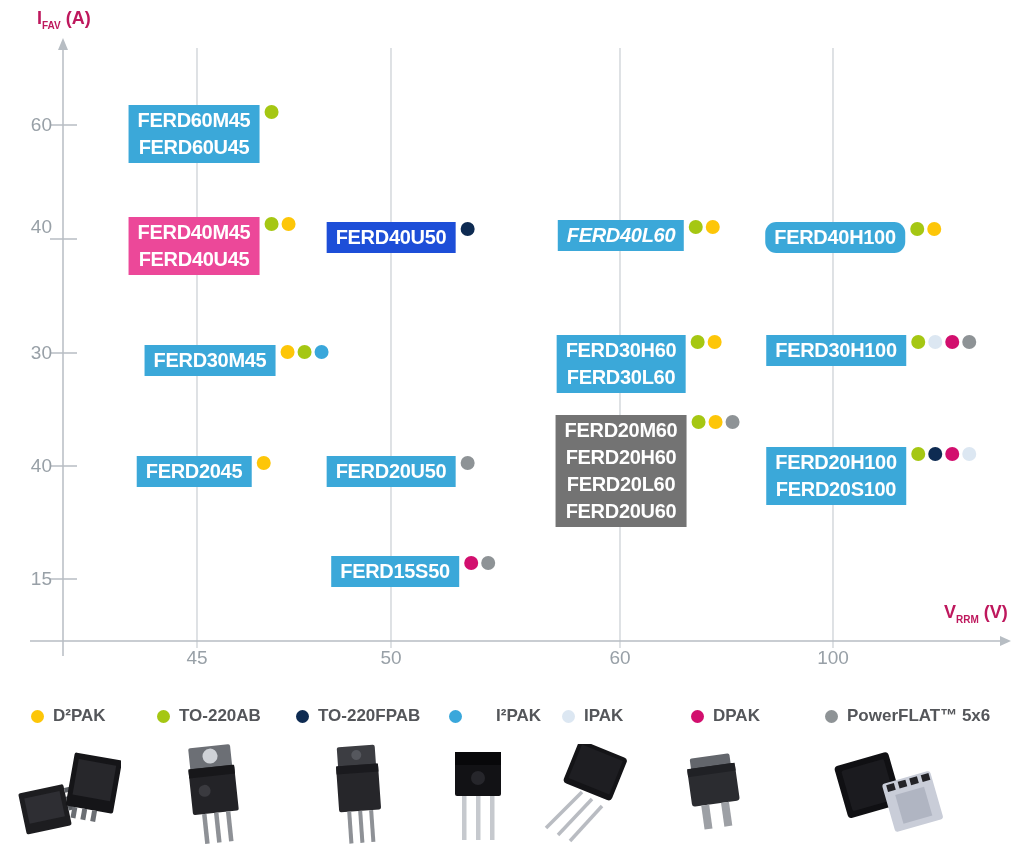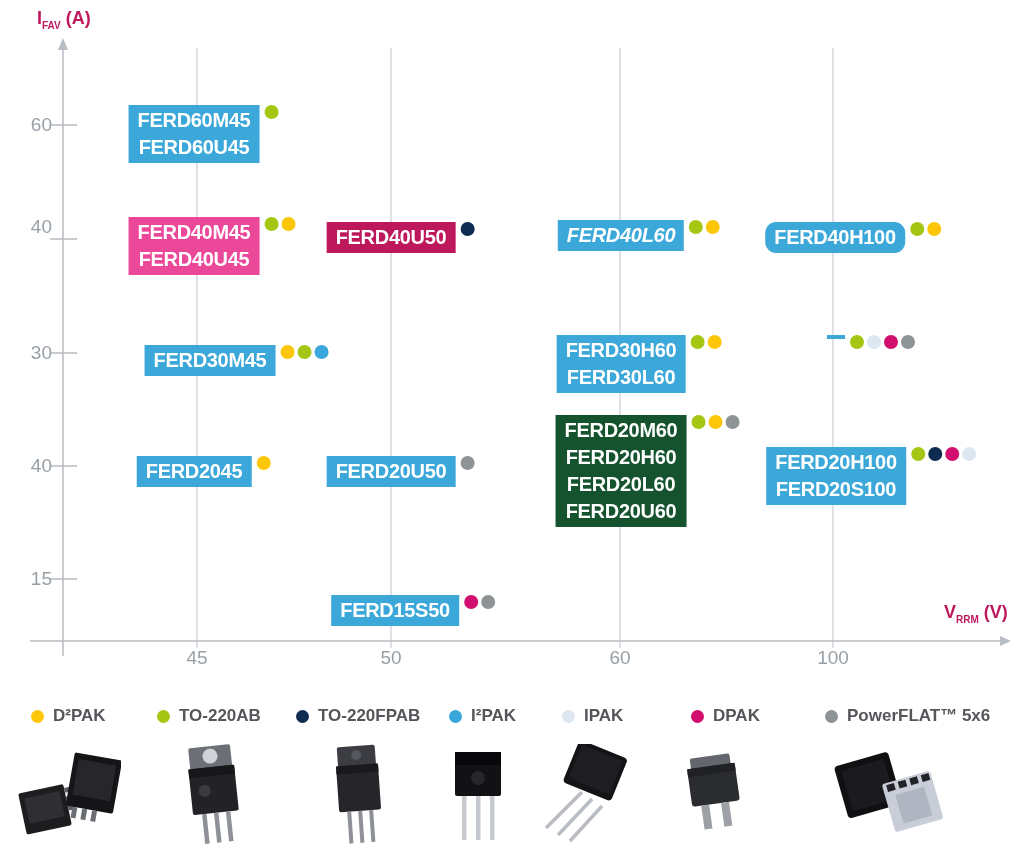--- a/index.html
+++ b/index.html
@@ -81,21 +81,21 @@
         <div class="pbox" style="background: #ec4899;">
           <div class="pline">FERD40M45</div>
           <div class="pline">FERD40U45</div>
         </div>
         <div class="dots">
           <span class="dot" style="background: rgb(165, 199, 19);"></span>
           <span class="dot" style="background: rgb(253, 198, 8);"></span>
         </div>
       </div>
       <div class="product" style="left: 391px; top: 222px;">
-        <div class="pbox" style="background: #be185d;">
+        <div class="pbox" style="background: #1d4ed8;">
           <div class="pline">FERD40U50</div>
         </div>
         <div class="dots">
           <span class="dot" style="background: rgb(14, 43, 82);"></span>
         </div>
       </div>
       <div class="product" style="left: 621px; top: 220px; font-style: italic;">
         <div class="pbox" style="background: rgb(59, 168, 217);">
           <div class="pline">FERD40L60</div>
         </div>
@@ -128,30 +128,31 @@
           <div class="pline">FERD30H60</div>
           <div class="pline">FERD30L60</div>
         </div>
         <div class="dots">
           <span class="dot" style="background: rgb(165, 199, 19);"></span>
           <span class="dot" style="background: rgb(253, 198, 8);"></span>
         </div>
       </div>
       <div class="product" style="left: 836px; top: 335px;">
         <div class="pbox" style="background: rgb(59, 168, 217);">
+          <div class="pline">FERD30H100</div>
         </div>
         <div class="dots">
           <span class="dot" style="background: rgb(165, 199, 19);"></span>
           <span class="dot" style="background: rgb(220, 231, 242);"></span>
           <span class="dot" style="background: rgb(210, 15, 110);"></span>
           <span class="dot" style="background: rgb(142, 147, 150);"></span>
         </div>
       </div>
       <div class="product" style="left: 621px; top: 415px;">
-        <div class="pbox" style="background: #14532d;">
+        <div class="pbox" style="background: #737373;">
           <div class="pline">FERD20M60</div>
           <div class="pline">FERD20H60</div>
           <div class="pline">FERD20L60</div>
           <div class="pline">FERD20U60</div>
         </div>
         <div class="dots">
           <span class="dot" style="background: rgb(165, 199, 19);"></span>
           <span class="dot" style="background: rgb(253, 198, 8);"></span>
           <span class="dot" style="background: rgb(142, 147, 150);"></span>
         </div>
@@ -177,21 +178,21 @@
           <div class="pline">FERD20H100</div>
           <div class="pline">FERD20S100</div>
         </div>
         <div class="dots">
           <span class="dot" style="background: rgb(165, 199, 19);"></span>
           <span class="dot" style="background: rgb(14, 43, 82);"></span>
           <span class="dot" style="background: rgb(210, 15, 110);"></span>
           <span class="dot" style="background: rgb(220, 231, 242);"></span>
         </div>
       </div>
-      <div class="product" style="left: 391px; top: 595px; padding-left: 8px;">
+      <div class="product" style="left: 391px; top: 556px; padding-left: 8px;">
         <div class="pbox" style="background: rgb(59, 168, 217);">
           <div class="pline">FERD15S50</div>
         </div>
         <div class="dots">
           <span class="dot" style="background: rgb(210, 15, 110);"></span>
           <span class="dot" style="background: rgb(142, 147, 150);"></span>
         </div>
       </div>
     </div>
   <div>
@@ -200,21 +201,21 @@
         <span class="legend-label">D²PAK</span>
       </div>
       <div class="legend-item" style="left: 157px;">
         <span class="legend-dot" style="background: rgb(165, 199, 19);"></span>
         <span class="legend-label">TO-220AB</span>
       </div>
       <div class="legend-item" style="left: 296px;">
         <span class="legend-dot" style="background: rgb(14, 43, 82);"></span>
         <span class="legend-label">TO-220FPAB</span>
       </div>
-      <div class="legend-item" style="left: 449px;">
+      <div class="legend-item" style="left: 449px; gap: 25px;">
         <span class="legend-dot" style="background: rgb(57, 167, 219);"></span>
         <span class="legend-label">I²PAK</span>
       </div>
       <div class="legend-item" style="left: 562px;">
         <span class="legend-dot" style="background: rgb(220, 231, 242);"></span>
         <span class="legend-label">IPAK</span>
       </div>
       <div class="legend-item" style="left: 691px;">
         <span class="legend-dot" style="background: rgb(210, 15, 110);"></span>
         <span class="legend-label">DPAK</span>

